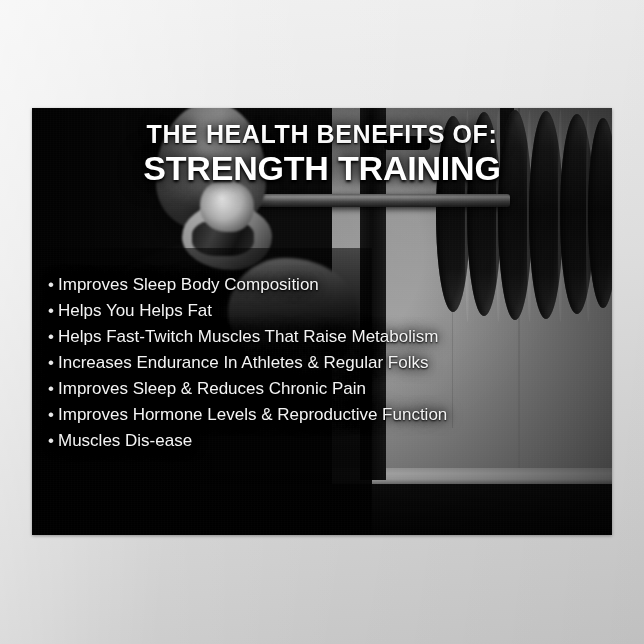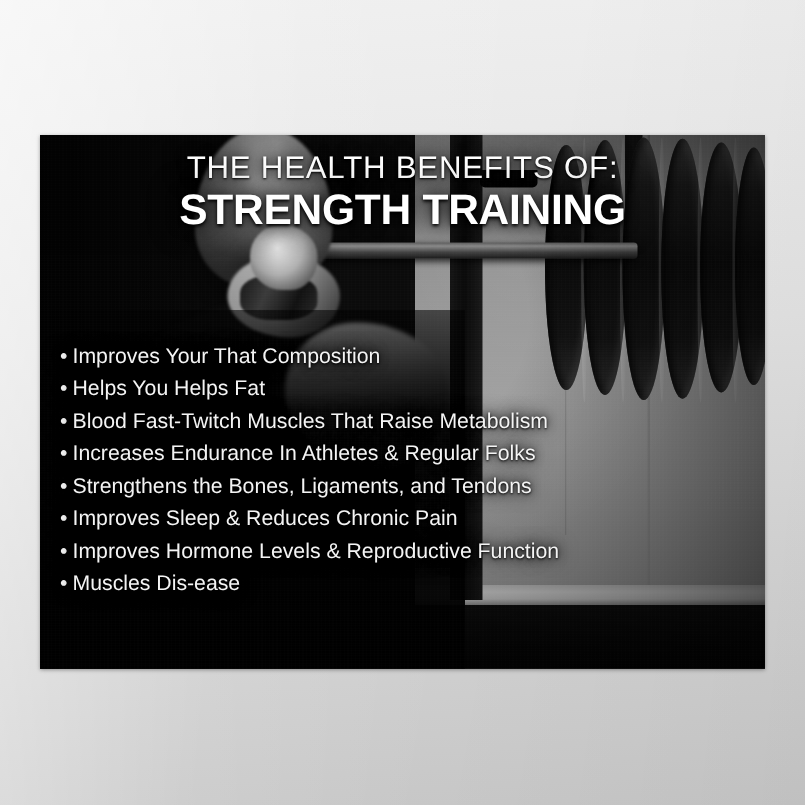--- a/index.html
+++ b/index.html
@@ -198,21 +198,21 @@
     left: 0;
     top: 14px;
     width: 580px;
     text-align: center;
     z-index: 8;
   }
   #title-sub {
     display: block;
     color: #ffffff;
     font-size: 25px;
-    font-weight: normal;
+    font-weight: bold;
     letter-spacing: 0.6px;
     line-height: 1.0;
     text-shadow: 0 0 10px rgba(0,0,0,0.95), 0 0 22px rgba(0,0,0,0.85), 0 1px 2px rgba(0,0,0,1);
   }
   #title-main {
     display: block;
     color: #ffffff;
     font-size: 34px;
     font-weight: bold;
     letter-spacing: -0.2px;
@@ -290,24 +290,23 @@
     <div class="layer" id="bottom-shade"></div>
     <div class="layer" id="vignette"></div>
     <div class="layer" id="grain"></div>
 
     <div id="title-block">
       <span id="title-sub">THE HEALTH BENEFITS OF:</span>
       <span id="title-main">STRENGTH TRAINING</span>
     </div>
 
     <ul id="benefits-list">
-      <li><span class="bullet-dot">•</span><span>Improves Your That Composition</span></li>
+      <li><span class="bullet-dot">•</span><span>Improves Sleep Body Composition</span></li>
       <li><span class="bullet-dot">•</span><span>Helps You Helps Fat</span></li>
-      <li><span class="bullet-dot">•</span><span>Blood Fast-Twitch Muscles That Raise Metabolism</span></li>
+      <li><span class="bullet-dot">•</span><span>Helps Fast-Twitch Muscles That Raise Metabolism</span></li>
       <li><span class="bullet-dot">•</span><span>Increases Endurance In Athletes &amp; Regular Folks</span></li>
-      <li><span class="bullet-dot">•</span><span>Strengthens the Bones, Ligaments, and Tendons</span></li>
       <li><span class="bullet-dot">•</span><span>Improves Sleep &amp; Reduces Chronic Pain</span></li>
       <li><span class="bullet-dot">•</span><span>Improves Hormone Levels &amp; Reproductive Function</span></li>
       <li><span class="bullet-dot">•</span><span>Muscles Dis-ease</span></li>
     </ul>
 
   </div>
 </div>
 
 </body></html>

